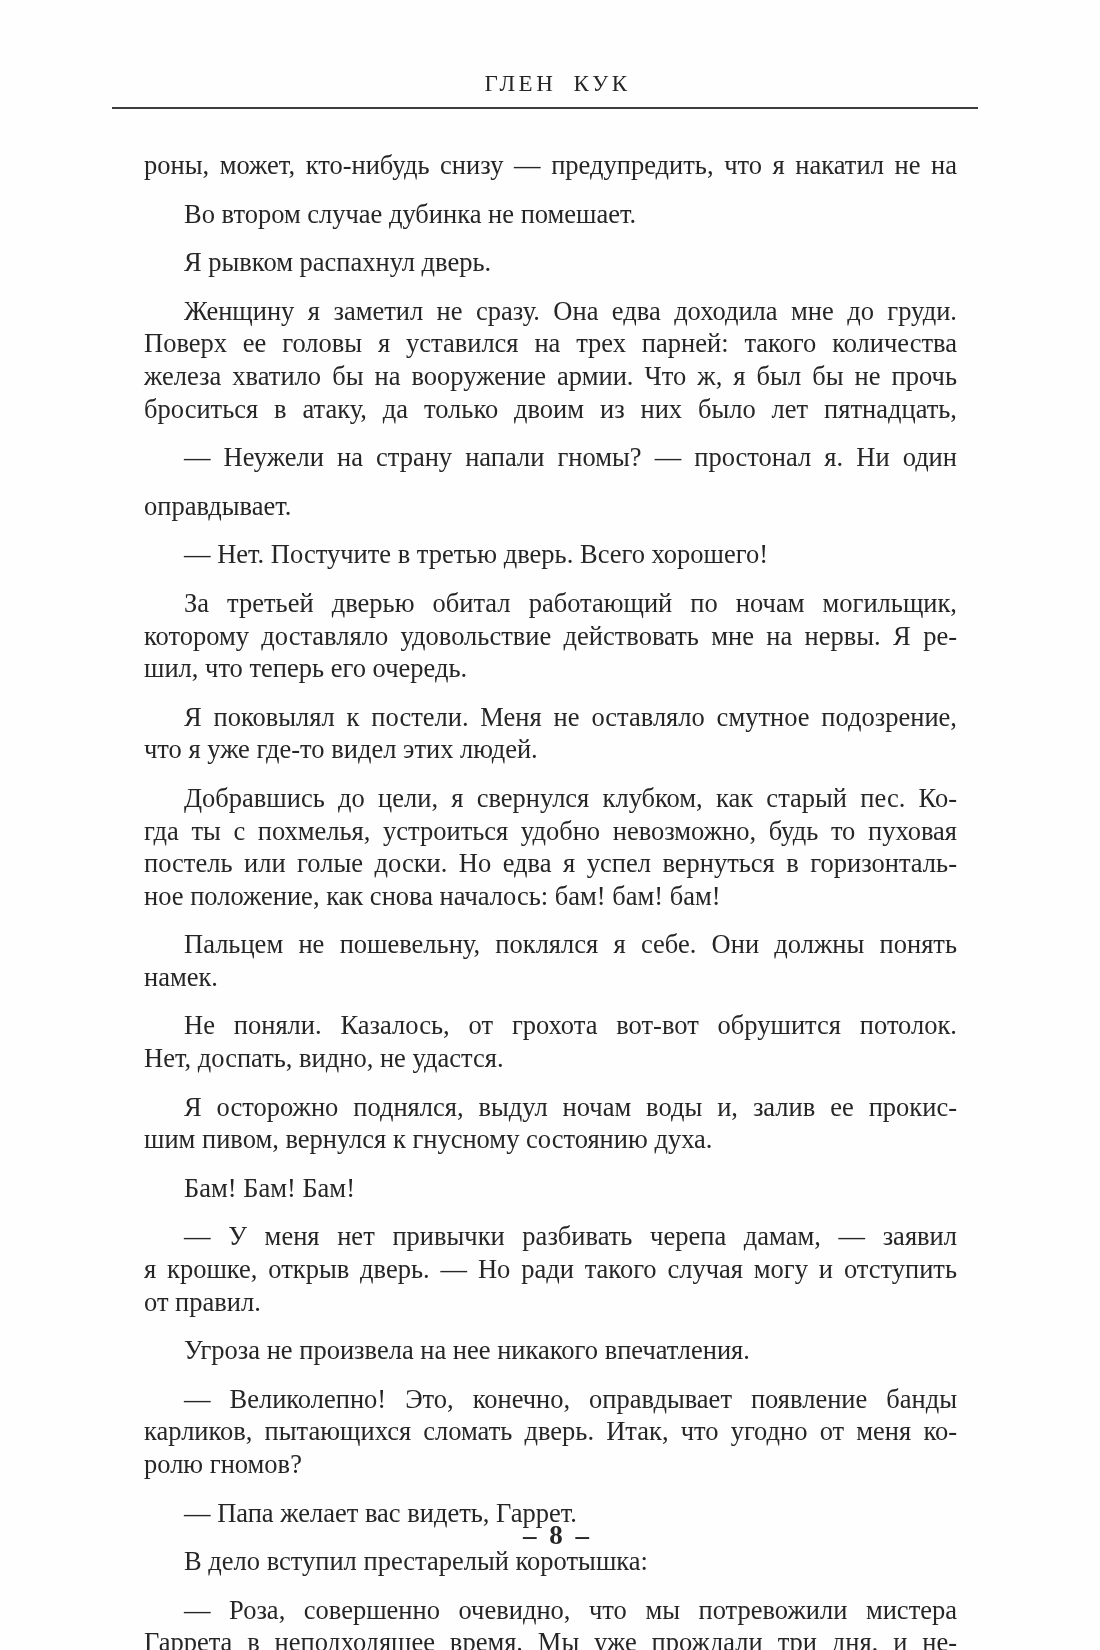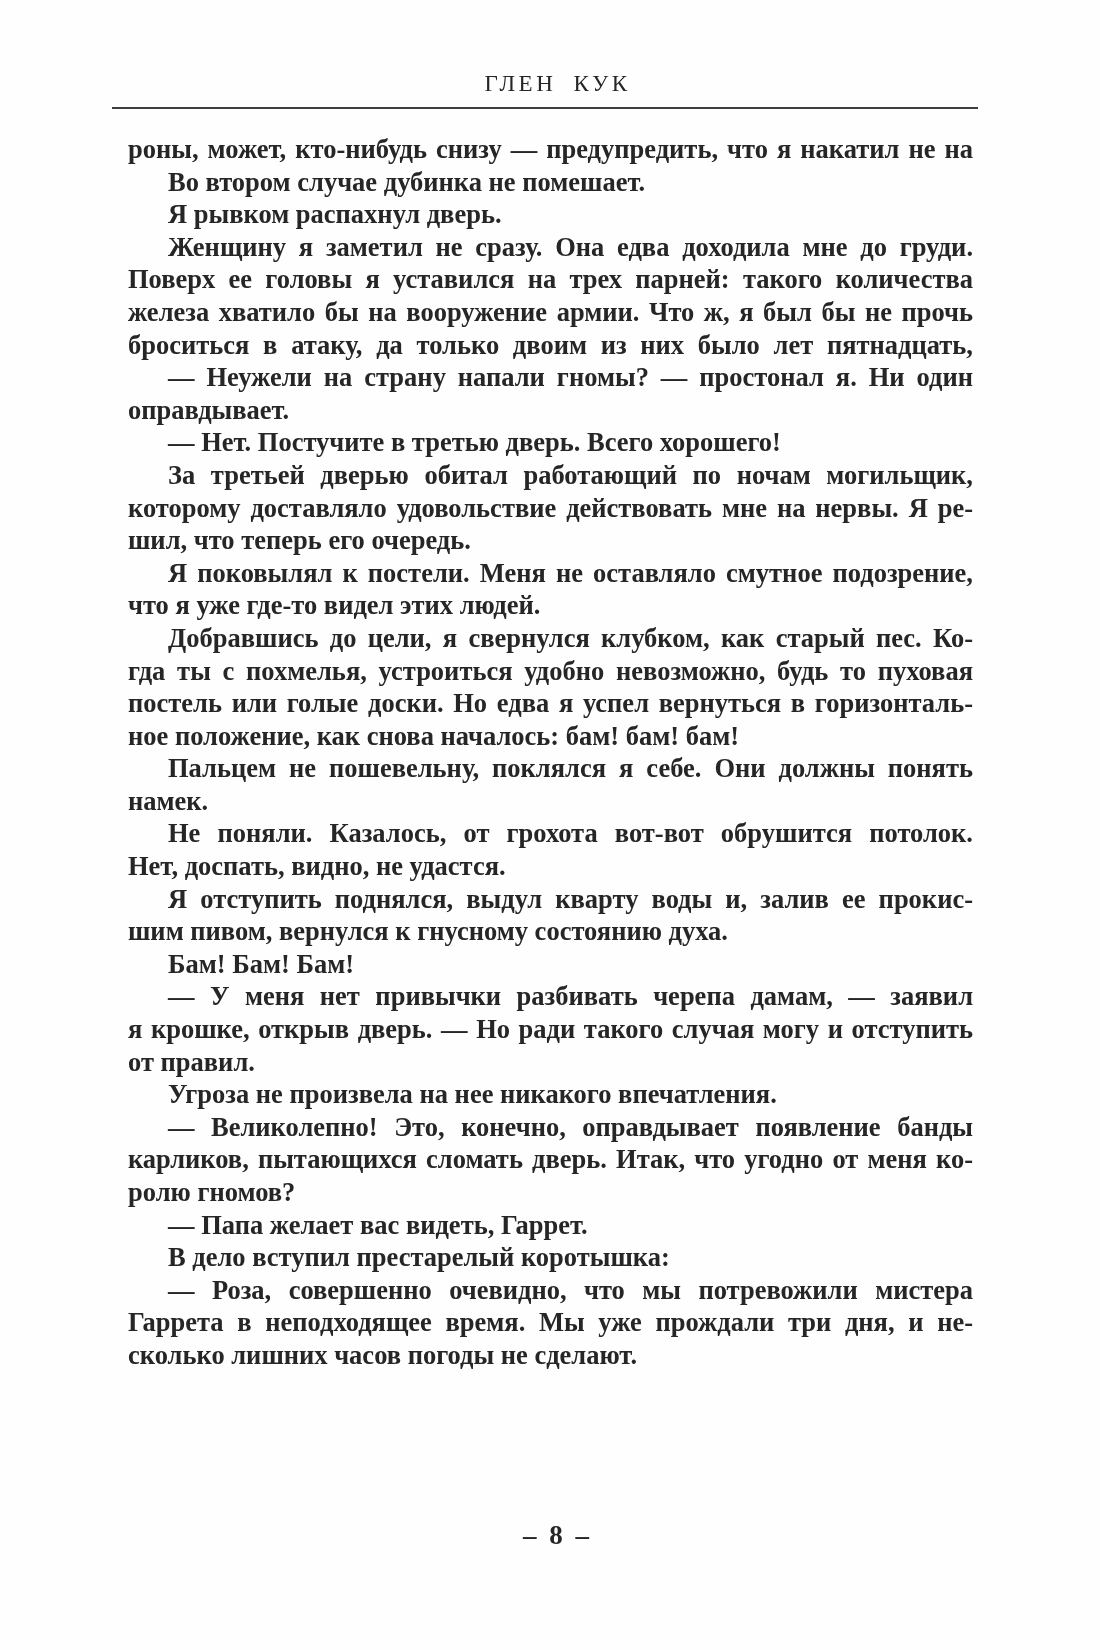--- a/index.html
+++ b/index.html
@@ -41,23 +41,22 @@
   }
   .text-block {
     position: absolute;
     top: 133px;
     left: 128px;
     width: 845px;
     font-size: 26.5px;
     line-height: 32.6px;
   }
   .paragraph {
-    margin: 0;
+    margin: 16px;
     padding: 0;
-    font-weight: bold;
   }
   .line {
     text-align: justify;
     text-align-last: justify;
     white-space: normal;
   }
   .line.para-end {
     text-align-last: left;
   }
   .line.para-start.indented {
@@ -127,21 +126,21 @@
       </div>
       <div class="paragraph">
         <div class="line para-start indented">Пальцем не пошевельну, поклялся я себе. Они должны понять</div>
         <div class="line para-end">намек.</div>
       </div>
       <div class="paragraph">
         <div class="line para-start indented">Не поняли. Казалось, от грохота вот-вот обрушится потолок.</div>
         <div class="line para-end">Нет, доспать, видно, не удастся.</div>
       </div>
       <div class="paragraph">
-        <div class="line para-start indented">Я отступить поднялся, выдул кварту воды и, залив ее прокис-</div>
+        <div class="line para-start indented">Я осторожно поднялся, выдул ночам воды и, залив ее прокис-</div>
         <div class="line para-end">шим пивом, вернулся к гнусному состоянию духа.</div>
       </div>
       <div class="paragraph">
         <div class="line para-start indented para-end">Бам! Бам! Бам!</div>
       </div>
       <div class="paragraph">
         <div class="line para-start indented">— У меня нет привычки разбивать черепа дамам, — заявил</div>
         <div class="line">я крошке, открыв дверь. — Но ради такого случая могу и отступить</div>
         <div class="line para-end">от правил.</div>
       </div>

